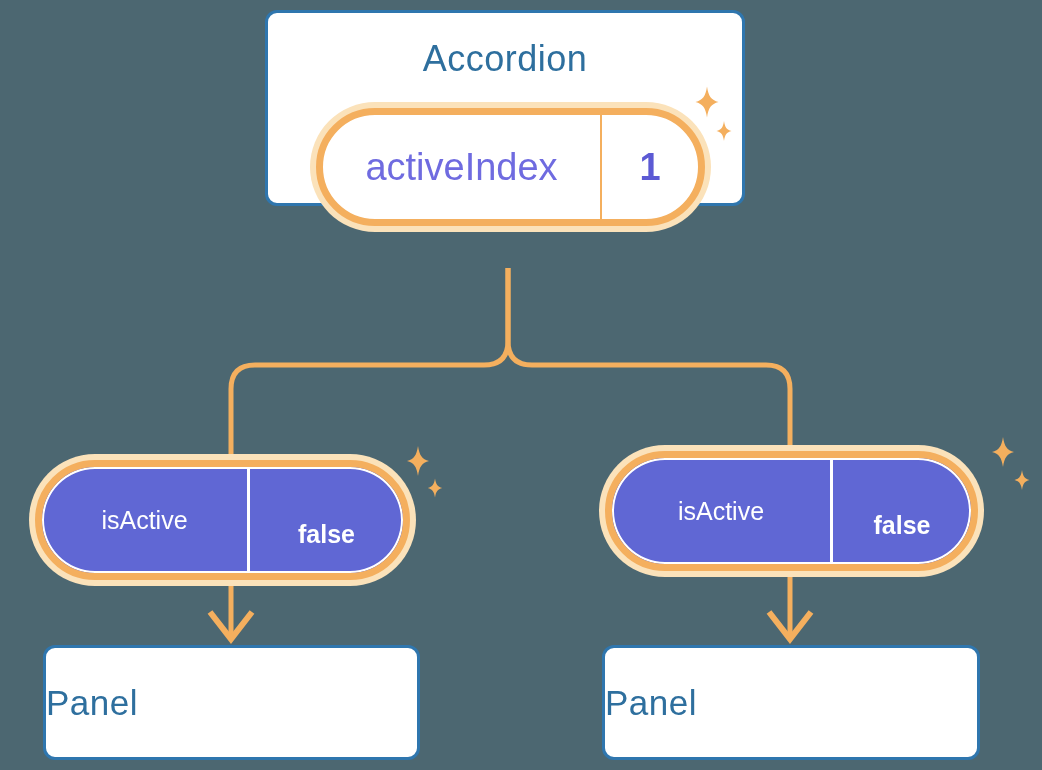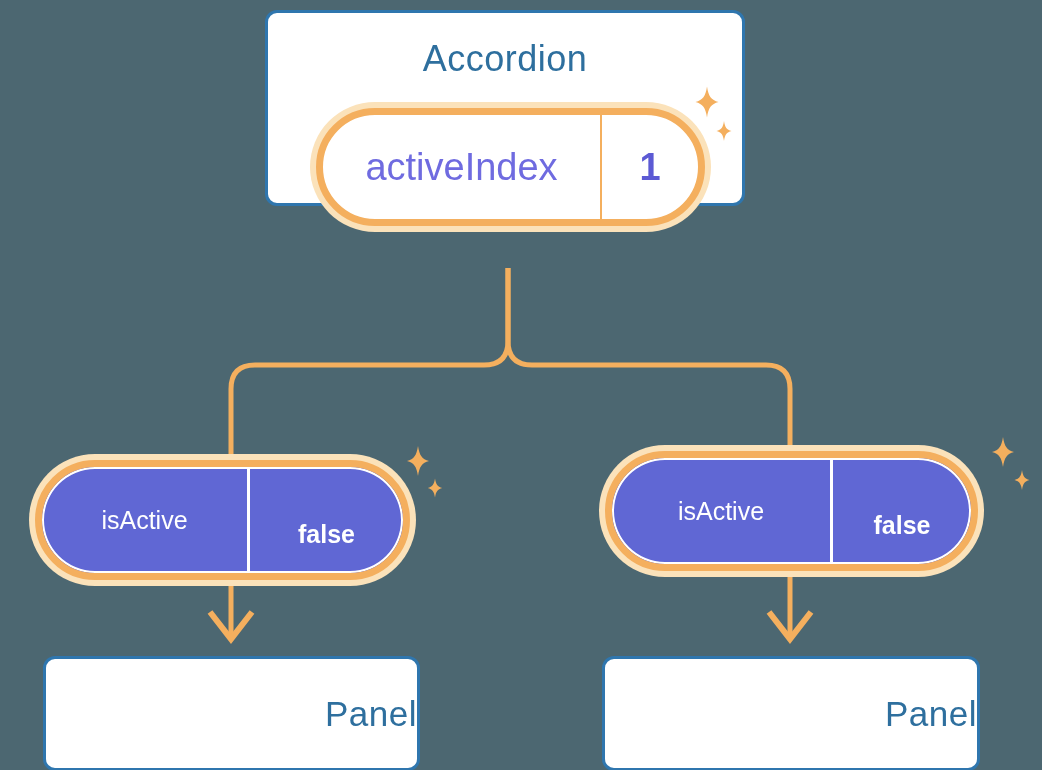--- a/index.html
+++ b/index.html
@@ -40,21 +40,21 @@
   .sparkles path { fill: var(--orange); }
 
   .card {
     position: absolute;
     background: var(--card-bg);
     border: 3px solid var(--card-border);
     border-radius: 12px;
     z-index: 2;
   }
   .accordion-card { left: 265px; top: 10px; width: 480px; height: 196px; }
-  .panel-card { display: flex; align-items: center; justify-content: flex-end; margin-top: 11px; }
+  .panel-card { display: flex; align-items: center; justify-content: flex-start; }
   .panel-card.left  { left: 43px;  top: 645px; width: 377px; height: 115px; }
   .panel-card.right { left: 602px; top: 645px; width: 378px; height: 115px; }
 
   .heading {
     color: var(--heading);
     font-size: 36px;
     font-weight: 500;
     letter-spacing: 0.5px;
   }
   .panel-card .heading { font-size: 35px; }

